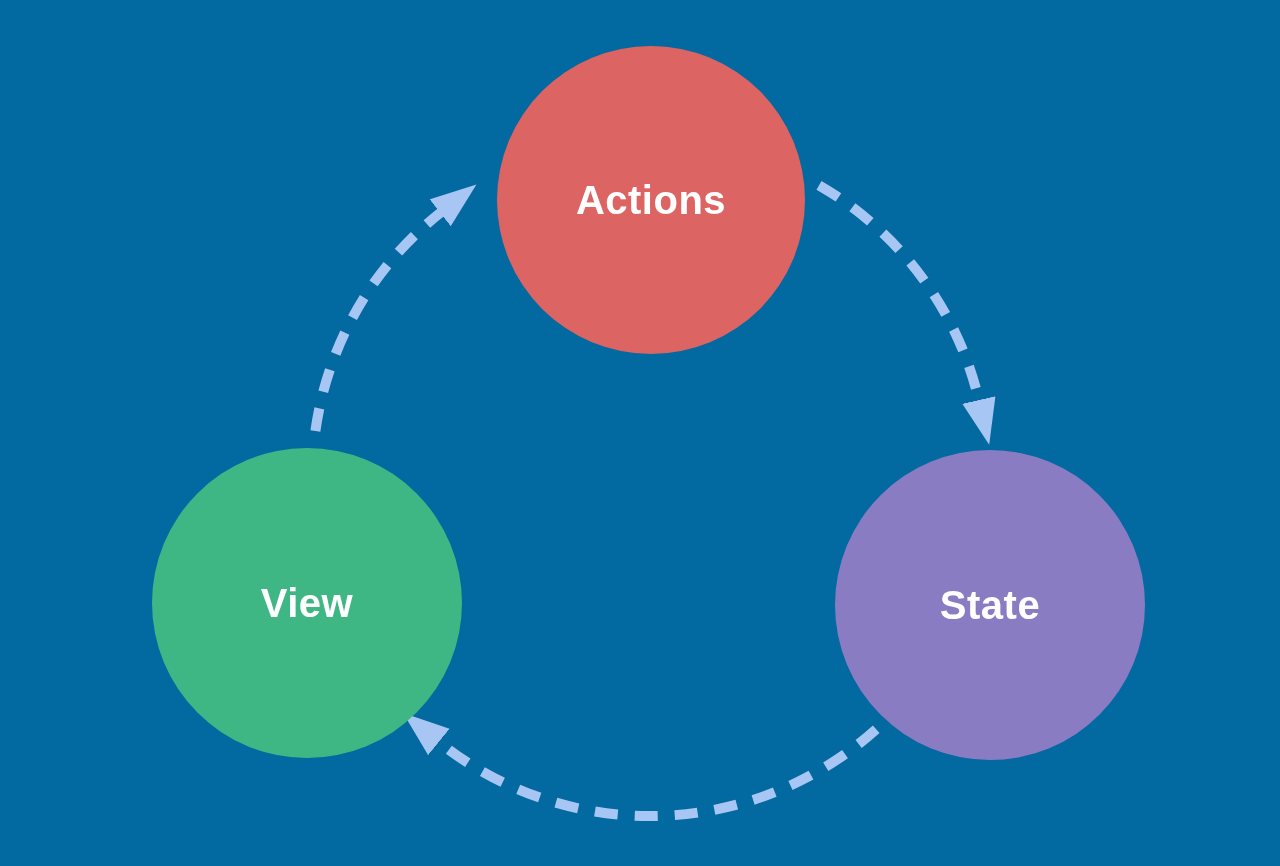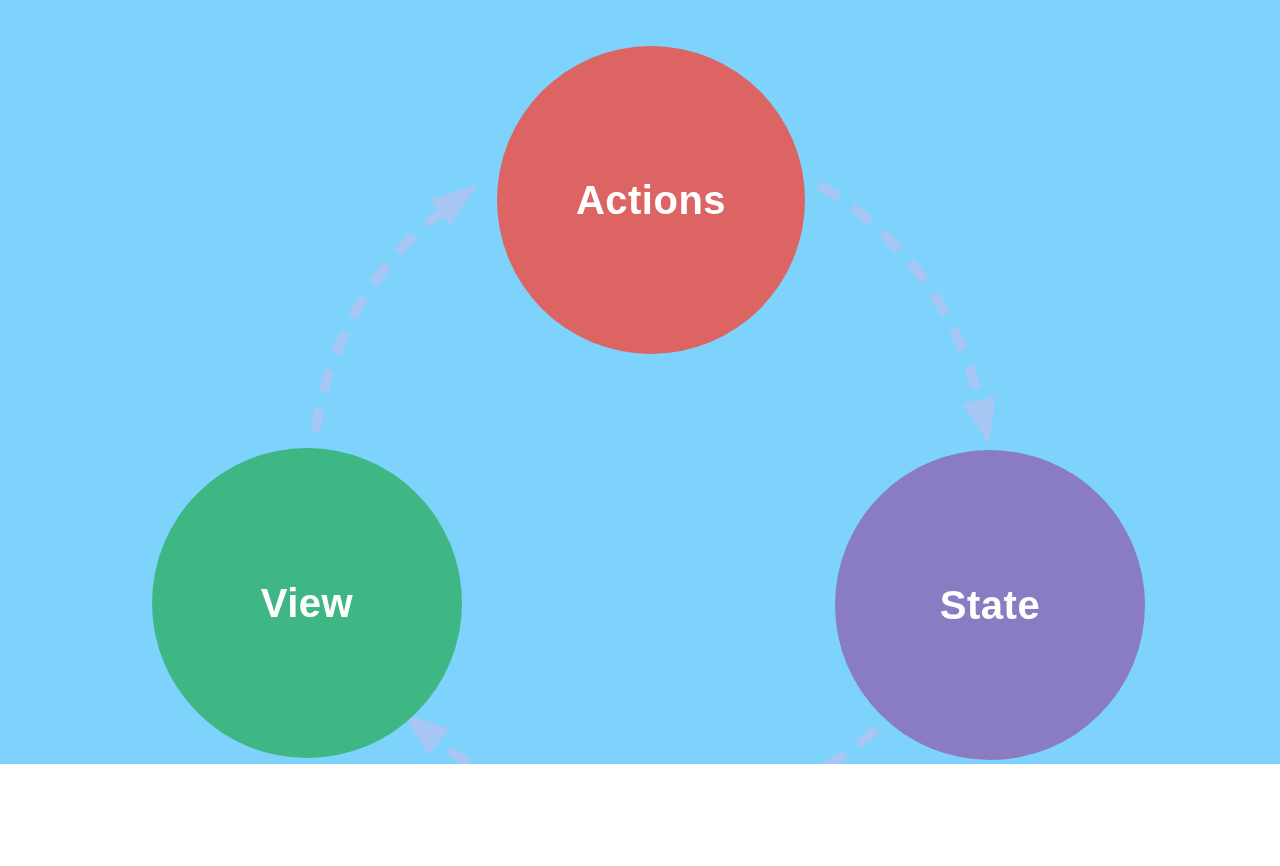--- a/index.html
+++ b/index.html
@@ -3,22 +3,22 @@
 <meta charset="utf-8">
 <style>
   html, body {
     margin: 0;
     padding: 0;
     background: #ffffff;
   }
   .stage {
     position: relative;
     width: 1280px;
-    height: 764px;
-    background: #7dd3fc;
+    height: 866px;
+    background: #0369a1;
     overflow: hidden;
     font-family: "Liberation Sans", "DejaVu Sans", sans-serif;
   }
   svg { display: block; }
   .node-label {
     font-family: "Liberation Sans", "DejaVu Sans", sans-serif;
     font-weight: bold;
     font-size: 40px;
     letter-spacing: 0.5px;
   }

